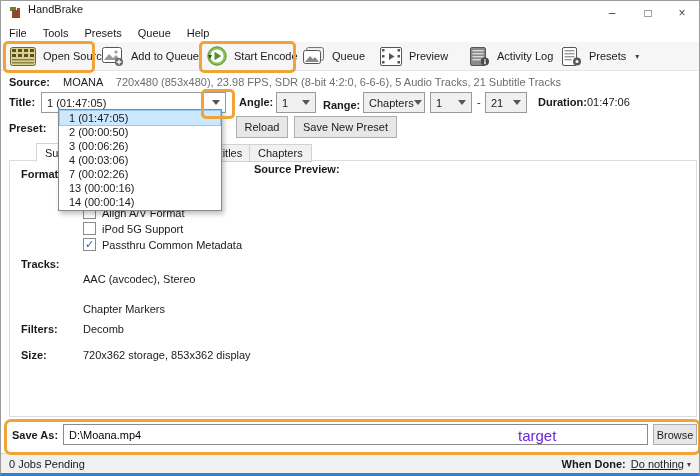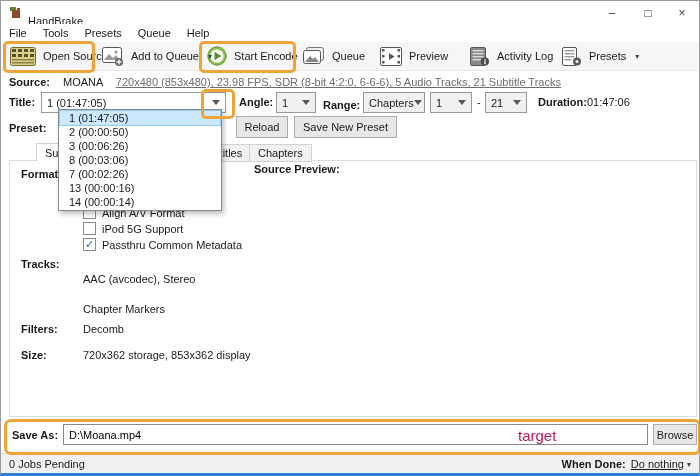--- a/index.html
+++ b/index.html
@@ -1,21 +1,21 @@
 <!DOCTYPE html>
 <html><head>
 <meta charset="utf-8">
 <style>
   html,body{margin:0;padding:0;background:#cfcfcf;}
   .win{position:relative;width:700px;height:476px;background:#fff;
        font-family:"Liberation Sans","DejaVu Sans",sans-serif;font-size:11px;color:#1a1a1a;
        box-sizing:border-box;border:1px solid #9b9b9b;border-bottom:3px solid #2f7fd4;overflow:hidden;}
   .abs{position:absolute;}
   .b{font-weight:bold;}
-  .gray{color:#6d6d6d;text-decoration:underline;}
+  .gray{color:#6d6d6d;}
 
   
   .titlebar{left:0;top:0;width:100%;height:23px;background:#fff;display:flex;align-items:center;}
   .winctl{position:absolute;top:0;width:34px;height:23px;display:flex;align-items:center;justify-content:center;color:#444;font-size:12px;cursor:default;}
 
   
   .menubar{left:0;top:23px;width:100%;height:18px;display:flex;align-items:center;gap:0;background:#fff;}
   .menuitem{padding:2px 8px;}
   .toolbar{left:0;top:41px;width:100%;height:28px;background:#f6f6f6;border-bottom:1px solid #e6e6e6;}
   .tbtn{position:absolute;top:2px;height:24px;display:flex;align-items:center;gap:7px;padding:0 4px;}
@@ -51,37 +51,37 @@
       display:flex;align-items:center;justify-content:center;color:#1464c4;font-size:11px;font-weight:bold;line-height:11px;}
 
   .preview-black{position:absolute;left:253px;top:177px;width:367px;height:211px;background:#000;}
   .pv-counter{position:absolute;left:147px;top:182px;width:82px;height:21px;border:1px solid #e8e8e8;border-radius:4px;
               color:#fff;display:flex;align-items:center;justify-content:center;background:transparent;font-size:11px;}
   .navbtn{position:absolute;top:389px;height:19px;background:#a4a4a4;border-radius:3px;color:#fff;
           display:flex;align-items:center;justify-content:center;font-size:11px;}
 
   .statusbar{left:0;top:452px;width:100%;height:21px;background:#f0f0f0;border-top:1px solid #d9d9d9;
              display:flex;align-items:center;padding:0 8px;box-sizing:border-box;}
-  .target-note{position:absolute;left:517px;top:426px;color:#be185d;font-size:15px;z-index:95;}
+  .target-note{position:absolute;left:517px;top:426px;color:#6d28d9;font-size:15px;z-index:95;}
   svg{display:block;}
 </style>
 </head>
 <body>
 
 <div class="win">
 
   <div class="abs titlebar">
     <span class="abs" style="left:8px;top:5px;">
       <svg width="13" height="13" viewBox="0 0 13 13">
         <rect x="1" y="1" width="6" height="4" fill="#5d8a2f"></rect>
         <rect x="3" y="4" width="8" height="8" fill="#8a4a2b"></rect>
         <rect x="8" y="2" width="3" height="3" fill="#c0392b"></rect>
       </svg>
     </span>
-    <span class="abs" style="left:27px;top:14px;">HandBrake</span>
+    <span class="abs" style="left:27px;top:2px;">HandBrake</span>
     <span class="winctl" style="left:594px;">–</span>
     <span class="winctl" style="left:630px;">□</span>
     <span class="winctl" style="left:664px;">×</span>
   </div>
 
   <div class="abs menubar">
     <span class="menuitem">File</span>
     <span class="menuitem">Tools</span>
     <span class="menuitem">Presets</span>
     <span class="menuitem">Queue</span>
@@ -288,21 +288,21 @@
     <span>&lt;</span>
   </div>
   <div class="navbtn" style="left:437px;width:30px;">
     <span>&gt;</span>
   </div>
 
   <div class="ddlist">
     <div class="dditem sel">1 (01:47:05)</div>
     <div class="dditem">2 (00:00:50)</div>
     <div class="dditem">3 (00:06:26)</div>
-    <div class="dditem">8 (00:03:06)</div>
+    <div class="dditem">4 (00:03:06)</div>
     <div class="dditem">7 (00:02:26)</div>
     <div class="dditem">13 (00:00:16)</div>
     <div class="dditem">14 (00:00:14)</div>
   </div>
 
   <div class="ann" style="left:3px;top:418px;width:691px;height:30px;border-radius:7px;"></div>
   <span class="abs b" style="left:11px;top:428px;">Save As:</span>
   <input class="input" style="left: 62px; top: 423px; width: 585px; height: 21px;" value="D:\Moana.mp4">
   <span class="target-note">target</span>
   <div class="btn" style="left:652px;top:423px;width:44px;height:21px;">

